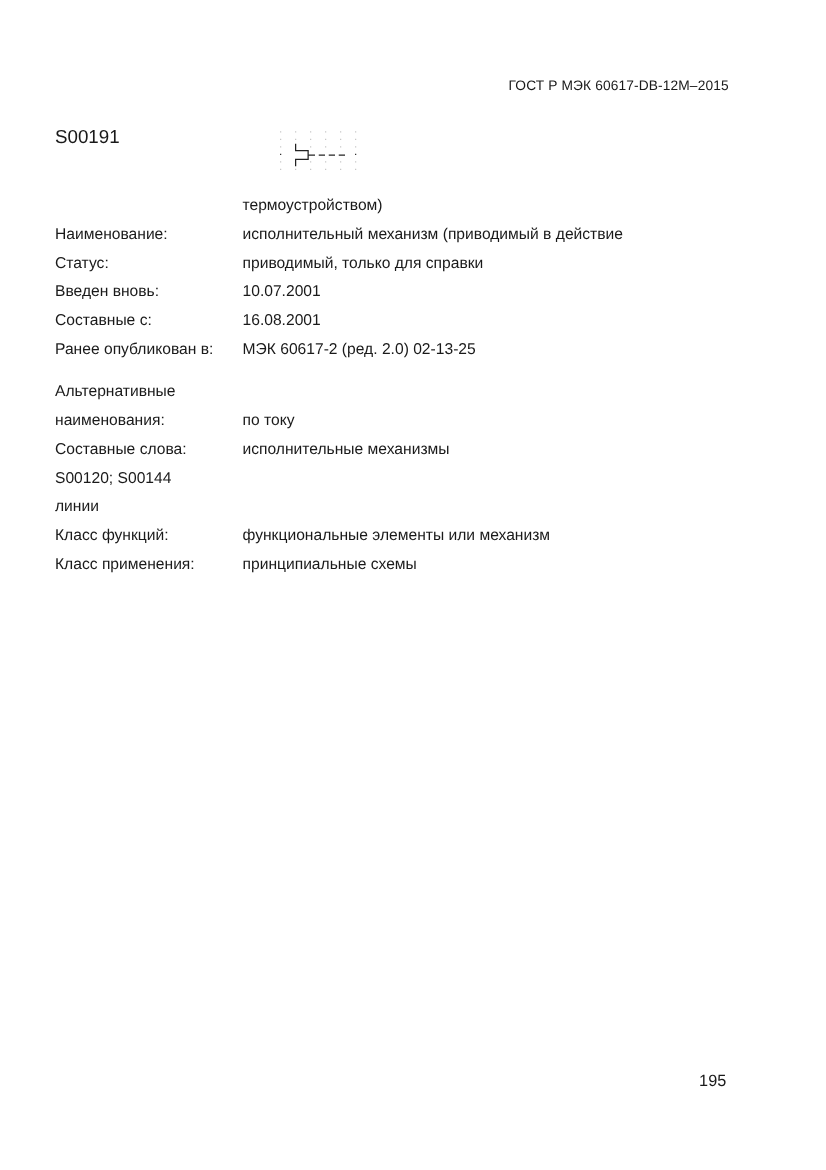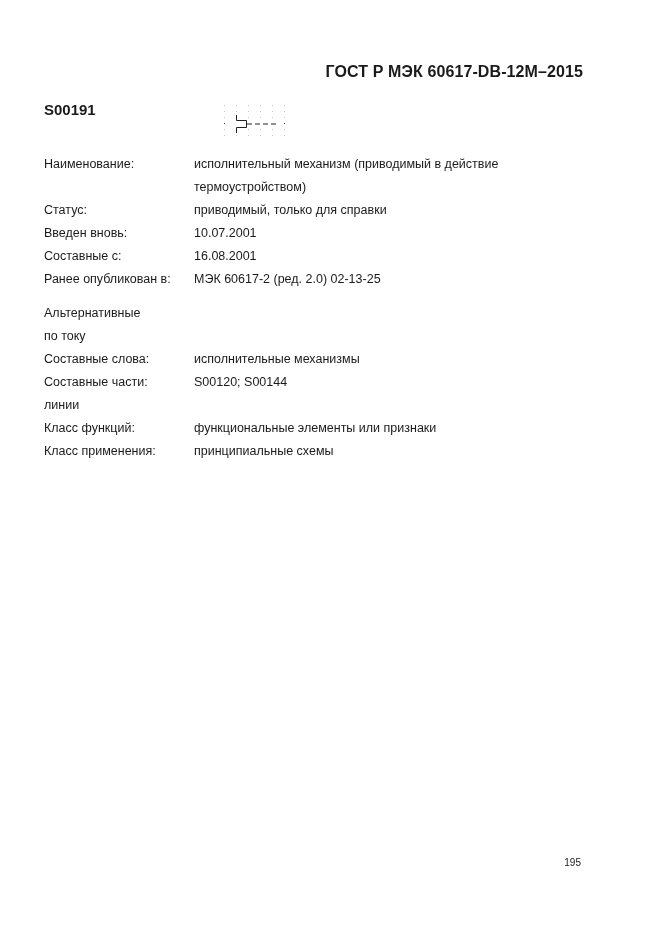--- a/index.html
+++ b/index.html
@@ -12,30 +12,30 @@
       height: 936px;
       position: relative;
       overflow: hidden;
       font-family: "Liberation Sans", "DejaVu Sans", sans-serif;
       color: #1a1a1a;
     }
     .page-header {
       position: absolute;
       top: 63px;
       right: 78px;
-      font-size: 16px;
-      font-weight: bold;
+      font-size: 11px;
+      font-weight: normal;
       letter-spacing: 0.1px;
     }
     .symbol-id {
       position: absolute;
       top: 101px;
       left: 44px;
       font-size: 15px;
-      font-weight: bold;
+      font-weight: normal;
     }
     .symbol-graphic {
       position: absolute;
       top: 101px;
       left: 222px;
       width: 70px;
       height: 40px;
     }
     .props {
       position: absolute;
@@ -55,21 +55,21 @@
       flex: 1 1 auto;
       white-space: nowrap;
     }
     .gap {
       height: 11px;
     }
     .page-number {
       position: absolute;
       top: 857px;
       right: 80px;
-      font-size: 10px;
+      font-size: 13px;
     }
   </style>
 </head>
 <body>
 
 <div class="page-header">ГОСТ Р МЭК 60617-DB-12M–2015</div>
 
 <div class="symbol-id">S00191</div>
 
 <div class="symbol-graphic">
@@ -113,26 +113,26 @@
       <line x1="24.5" y1="23" x2="30" y2="23"></line>
       <line x1="33" y1="23" x2="38" y2="23"></line>
       <line x1="41" y1="23" x2="46" y2="23"></line>
       <line x1="49" y1="23" x2="54" y2="23"></line>
     </g>
   </svg>
 </div>
 
 <div class="props">
   <div class="row">
+    <span class="label"></span>
+    <span class="value">термоустройством)</span>
+  </div>
+  <div class="row">
     <span class="label">Наименование:</span>
     <span class="value">исполнительный механизм (приводимый в действие</span>
-  </div>
-  <div class="row">
-    <span class="label"></span>
-    <span class="value">термоустройством)</span>
   </div>
   <div class="row">
     <span class="label">Статус:</span>
     <span class="value">приводимый, только для  справки</span>
   </div>
   <div class="row">
     <span class="label">Введен вновь:</span>
     <span class="value">10.07.2001</span>
   </div>
   <div class="row">
@@ -143,36 +143,36 @@
     <span class="label">Ранее опубликован в:</span>
     <span class="value">МЭК 60617-2 (ред. 2.0) 02-13-25</span>
   </div>
 
   <div class="gap"></div>
 
   <div class="row">
     <span class="label">Альтернативные</span>
   </div>
   <div class="row">
+    <span class="label">наименования:</span>
     <span class="value">по току</span>
   </div>
   <div class="row">
     <span class="label">Составные слова:</span>
     <span class="value">исполнительные механизмы</span>
   </div>
   <div class="row">
-    <span class="label">Составные части:</span>
     <span class="value">S00120; S00144</span>
   </div>
   <div class="row">
     <span class="value">линии</span>
   </div>
   <div class="row">
     <span class="label">Класс функций:</span>
-    <span class="value">функциональные элементы или признаки</span>
+    <span class="value">функциональные элементы или механизм</span>
   </div>
   <div class="row">
     <span class="label">Класс применения:</span>
     <span class="value">принципиальные схемы</span>
   </div>
 </div>
 
 <div class="page-number">195</div>
 
 </body></html>

